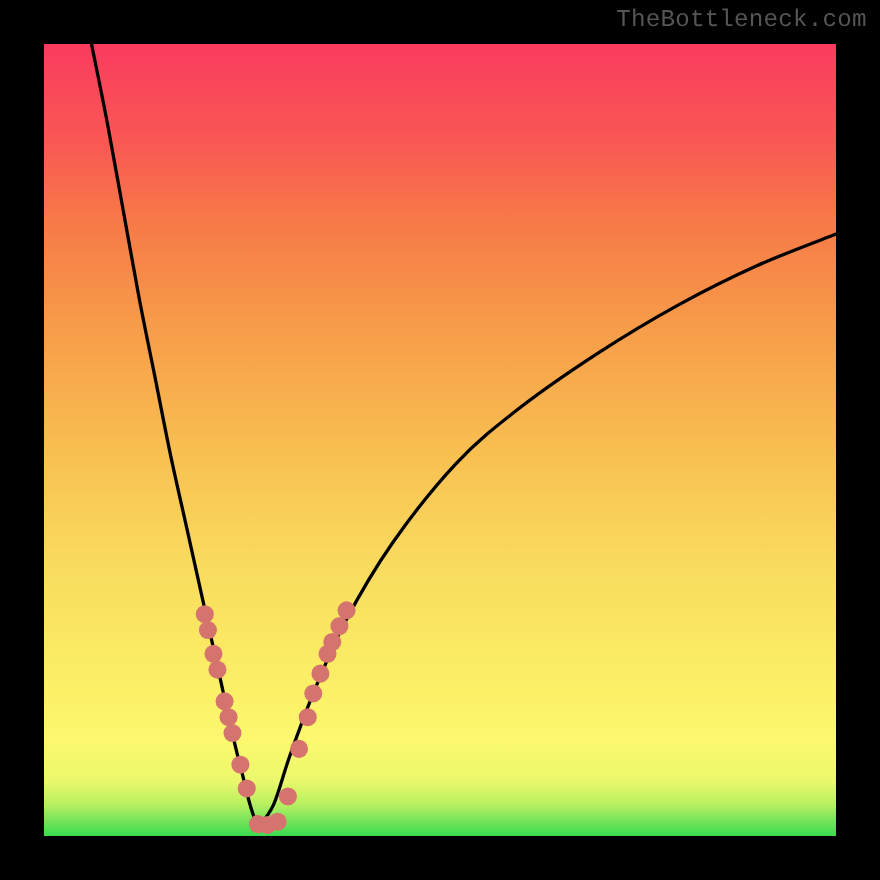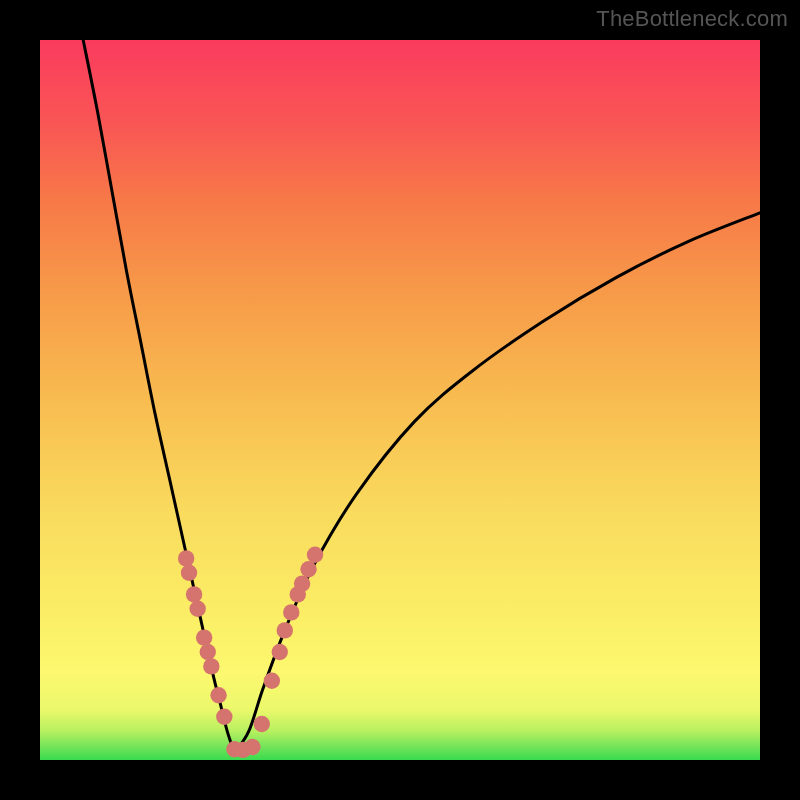--- a/index.html
+++ b/index.html
@@ -27,21 +27,21 @@
         #f8bc50 50%,
         #f79a49 65%,
         #f77848 78%,
         #f95754 88%,
         #fa3b5e 100%);
   }
   .watermark {
     position: absolute;
     top: 6px;
     right: 12px;
-    font-family: Liberation Sans, sans-serif;
+    font-family: Liberation Mono, monospace;
     font-size: 22px;
     letter-spacing: 0.2px;
     color: #555;
     font-weight: 400;
     user-select: none;
   }
   svg.curve-layer {
     position: absolute;
     inset: 0;
     width: 720px;

